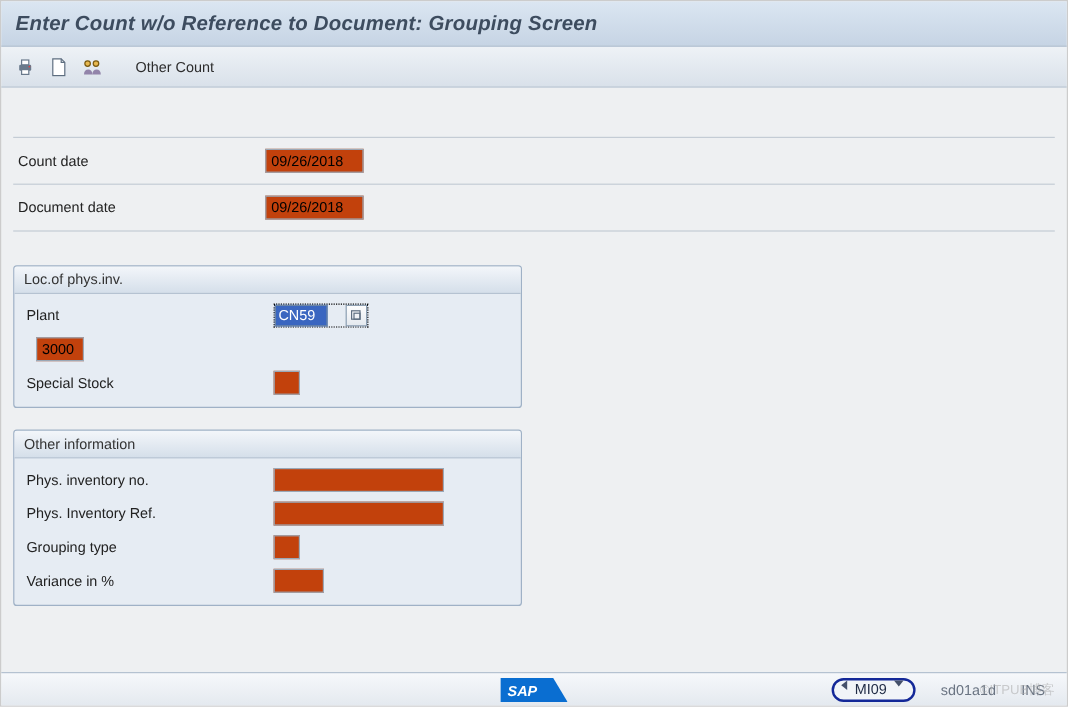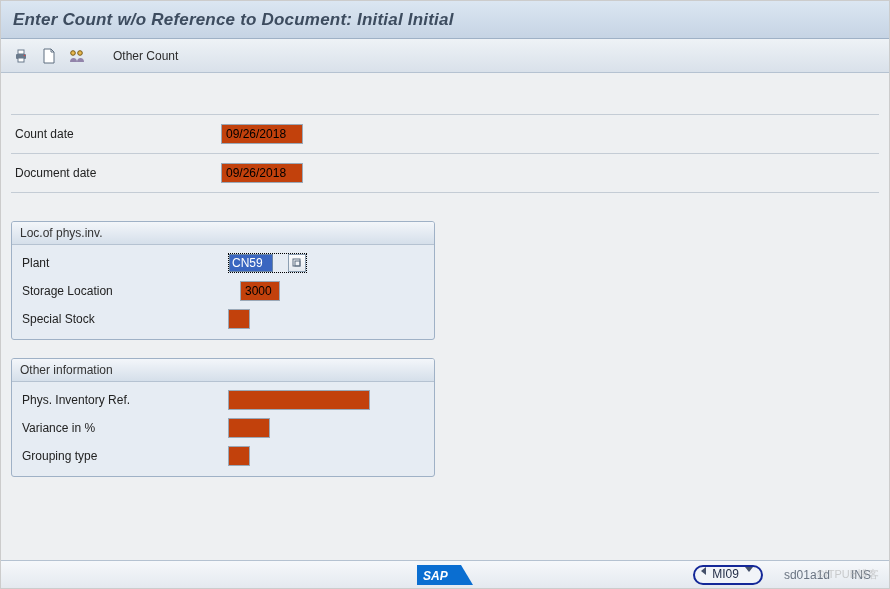--- a/index.html
+++ b/index.html
@@ -199,21 +199,21 @@
     margin: 1px 0;
     width: 100%;
   }
 </style>
 </head>
 <body>
 
 <div class="app">
 
   <div class="titlebar">
-    <h1>Enter Count w/o Reference to Document: Initial Initial</h1>
+    <h1>Enter Count w/o Reference to Document: Grouping Screen</h1>
   </div>
 
   <div class="toolbar">
     <span class="tb-btn" title="Print">
       <svg width="16" height="16" viewBox="0 0 16 16">
         <rect x="3" y="6" width="10" height="5" rx="1" fill="#6a7a8c"></rect>
         <rect x="5" y="2" width="6" height="4" fill="#fff" stroke="#6a7a8c"></rect>
         <rect x="5" y="10" width="6" height="4" fill="#fff" stroke="#6a7a8c"></rect>
         <circle cx="11.5" cy="7.5" r="0.8" fill="#d44"></circle>
       </svg>
@@ -258,44 +258,47 @@
             <input class="inp-plant" value="CN59" style="">
             <span class="f4">
               <svg width="10" height="10" viewBox="0 0 10 10">
                 <rect x="1" y="1" width="7" height="7" fill="none" stroke="#5e6e80"></rect>
                 <rect x="3" y="3" width="5" height="5" fill="none" stroke="#5e6e80"></rect>
               </svg>
             </span>
           </span>
         </div>
         <div class="row">
-          <span class="lbl">Storage Location</span>
           <input class="inp inp-sl" value="3000" style="">
         </div>
         <div class="row">
           <span class="lbl">Special Stock</span>
           <input class="inp inp-tiny" value="" style="">
         </div>
       </div>
     </div>
 
     <div class="group">
       <div class="group-header">Other information</div>
       <div class="group-body">
         <div class="row">
+          <span class="lbl">Phys. inventory no.</span>
+          <input class="inp inp-long" value="" style="">
+        </div>
+        <div class="row">
           <span class="lbl">Phys. Inventory Ref.</span>
           <input class="inp inp-long" value="" style="">
         </div>
         <div class="row">
+          <span class="lbl">Grouping type</span>
+          <input class="inp inp-tiny" value="" style="">
+        </div>
+        <div class="row">
           <span class="lbl">Variance in %</span>
           <input class="inp inp-short" value="" style="">
-        </div>
-        <div class="row">
-          <span class="lbl">Grouping type</span>
-          <input class="inp inp-tiny" value="" style="">
         </div>
       </div>
     </div>
 
   </div>
 
   <div class="statusbar">
     <span class="sap-logo">
       <svg width="56" height="24" viewBox="0 0 56 24">
         <path d="M0 2 H44 L56 22 H0 Z" fill="#0a6ed1"></path>

